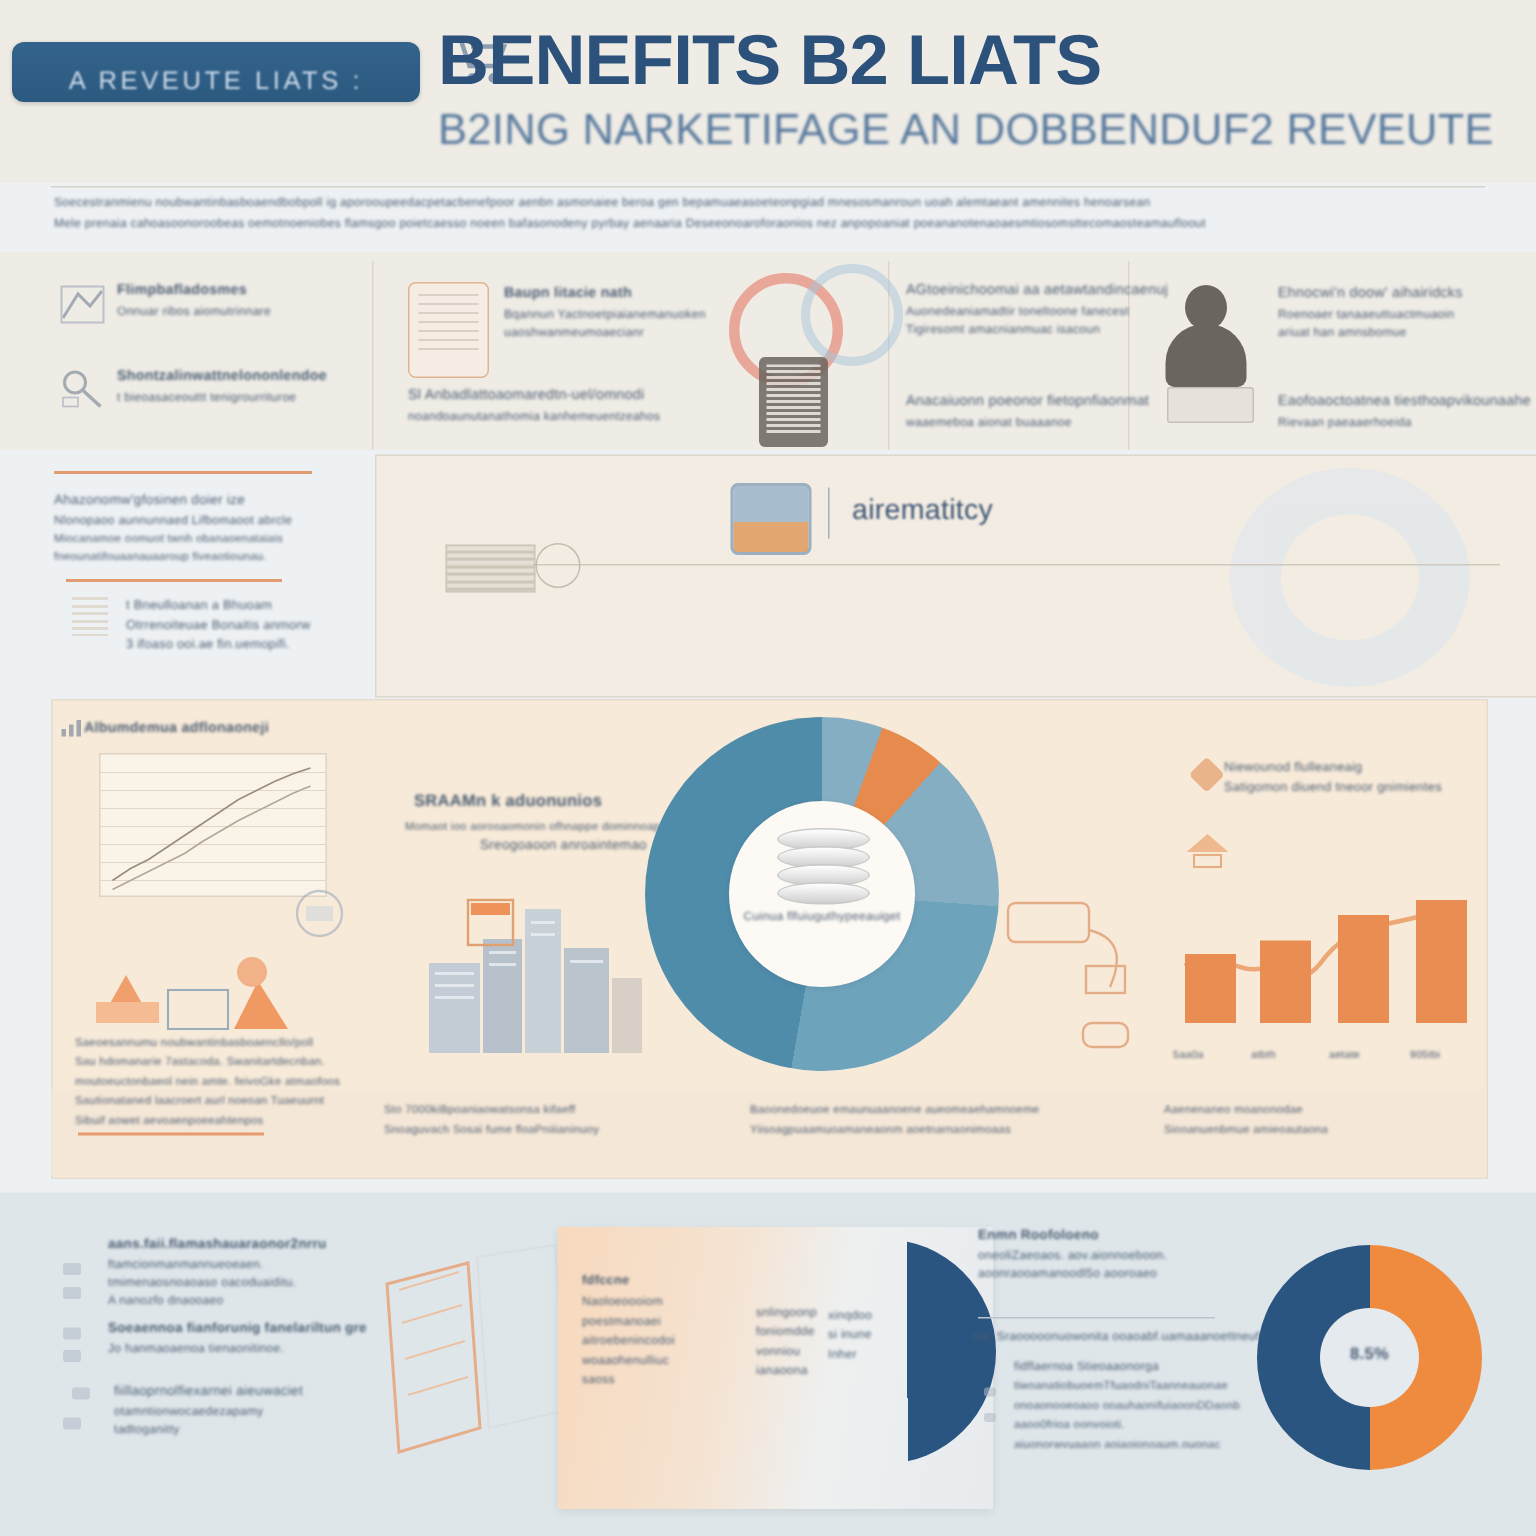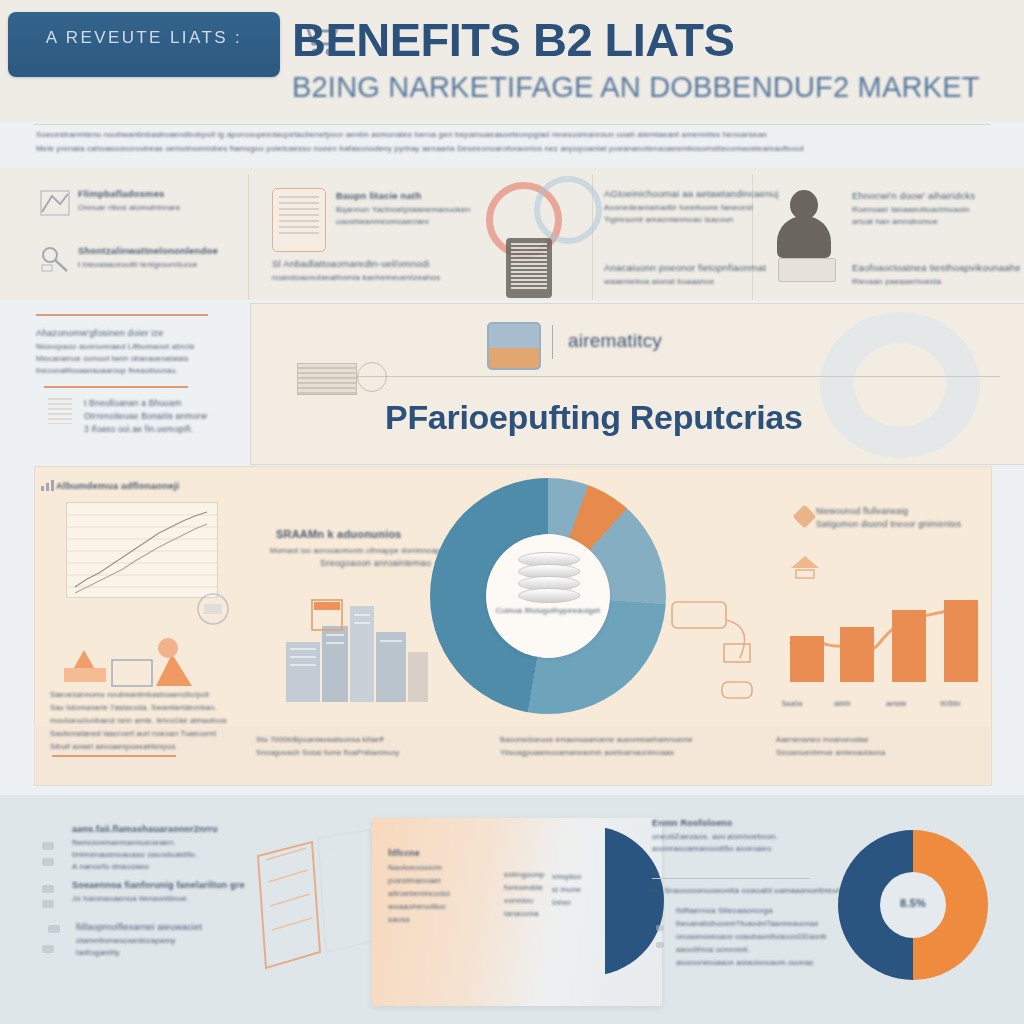--- a/index.html
+++ b/index.html
@@ -18,21 +18,21 @@
     overflow:hidden;
   }
   .stage{position:absolute;inset:0;}
 
   
   .header{
     position:absolute;left:0;top:0;width:1024px;height:122px;
     background:#efece6;
   }
   .badge{
-    position:absolute;left:8px;top:12px;width:272px;height:65px;
+    position:absolute;left:8px;top:28px;width:272px;height:40px;
     background:linear-gradient(180deg,#34638b 0%,#2b5980 100%);
     border-radius:8px;
     box-shadow:0 1px 3px rgba(0,0,0,.18);
   }
   .badge span{
     display:block;text-align:center;line-height:52px;
     color:#cfdceb;font-size:17px;letter-spacing:2.4px;
     filter:blur(.7px);
   }
   .title-wrap{position:absolute;left:292px;top:16px;width:700px;}
@@ -190,21 +190,21 @@
     </div>
 
     <svg class="cart-icon" viewBox="0 0 44 36">
       <path d="M3 4 h8 l6 18 h18 l5 -13 h-22" fill="none" stroke="#3c5d83" stroke-width="3"></path>
       <circle cx="19" cy="30" r="3.4" fill="#3c5d83"></circle>
       <circle cx="33" cy="30" r="3.4" fill="#3c5d83"></circle>
     </svg>
 
     <div class="title-wrap">
       <div class="title">BENEFITS B2 LIATS</div>
-      <div class="subtitle">B2ING NARKETIFAGE AN DOBBENDUF2 MARKET</div>
+      <div class="subtitle">B2ING NARKETIFAGE AN DOBBENDUF2 REVEUTE</div>
     </div>
 
     <div class="hr-top"></div>
   </div>
 
   <div class="intro">
     <div class="smear">Soecestranmienu noubwantinbasboaendbobpoll ig aporooupeedacpetacbenefpoor aenbn asmonaiee beroa gen bepamuaeasoeteonpgiad mnesosmanroun uoah alemtaeant amennites henoarsean</div>
     <div class="smear">Mele prenaia cahoasoonoroobeas oemotnoeniobes flamsgoo poietcaesso noeen bafasonodeny pyrbay aenaaria Deseeonoaroforaonios nez anpopoaniat poeananotenaoaesmtiosomsttecomaosteamaufloout</div>
   </div>
 
@@ -277,21 +277,20 @@
   <div class="banner"></div>
   <div class="banner-donut"></div>
   <div class="banner-mon"></div>
   <div class="banner-kicker-sep"></div>
   <div class="banner-kicker smear">airematitcy</div>
   <div class="banner-rule"></div>
   <div class="banner-doc">
     <div class="banner-doc-orange"></div>
   </div>
   <div class="banner-circ"></div>
-  <div class="banner-title">PFarioepufting Reputcrias</div>
 
   <div class="cap-rule" style="left:36px;top:314px;width:172px;"></div>
   <div style="position:absolute;left:36px;top:328px;width:200px;">
     <div class="smear" style="font-size:9px;margin-bottom:4px;">Ahazonomw'gfosinen doier ize</div>
     <div class="smear" style="font-size:8px;margin-bottom:3px;">Nlonopaoo aunnunnaed Lifbomaoot abrcle</div>
     <div class="smear" style="font-size:7.5px;margin-bottom:3px;">Miocanamoe oomuot twnh obanaoenataiais</div>
     <div class="smear" style="font-size:7.5px;">fneounatifouaanauaaroup fiveaotiounau.</div>
   </div>
   <div class="cap-rule" style="left:44px;top:386px;width:144px;"></div>
   <div style="position:absolute;left:48px;top:398px;width:24px;height:26px;background:repeating-linear-gradient(180deg,#dcd4c7 0 2px,transparent 2px 5px);opacity:.8;"></div>

